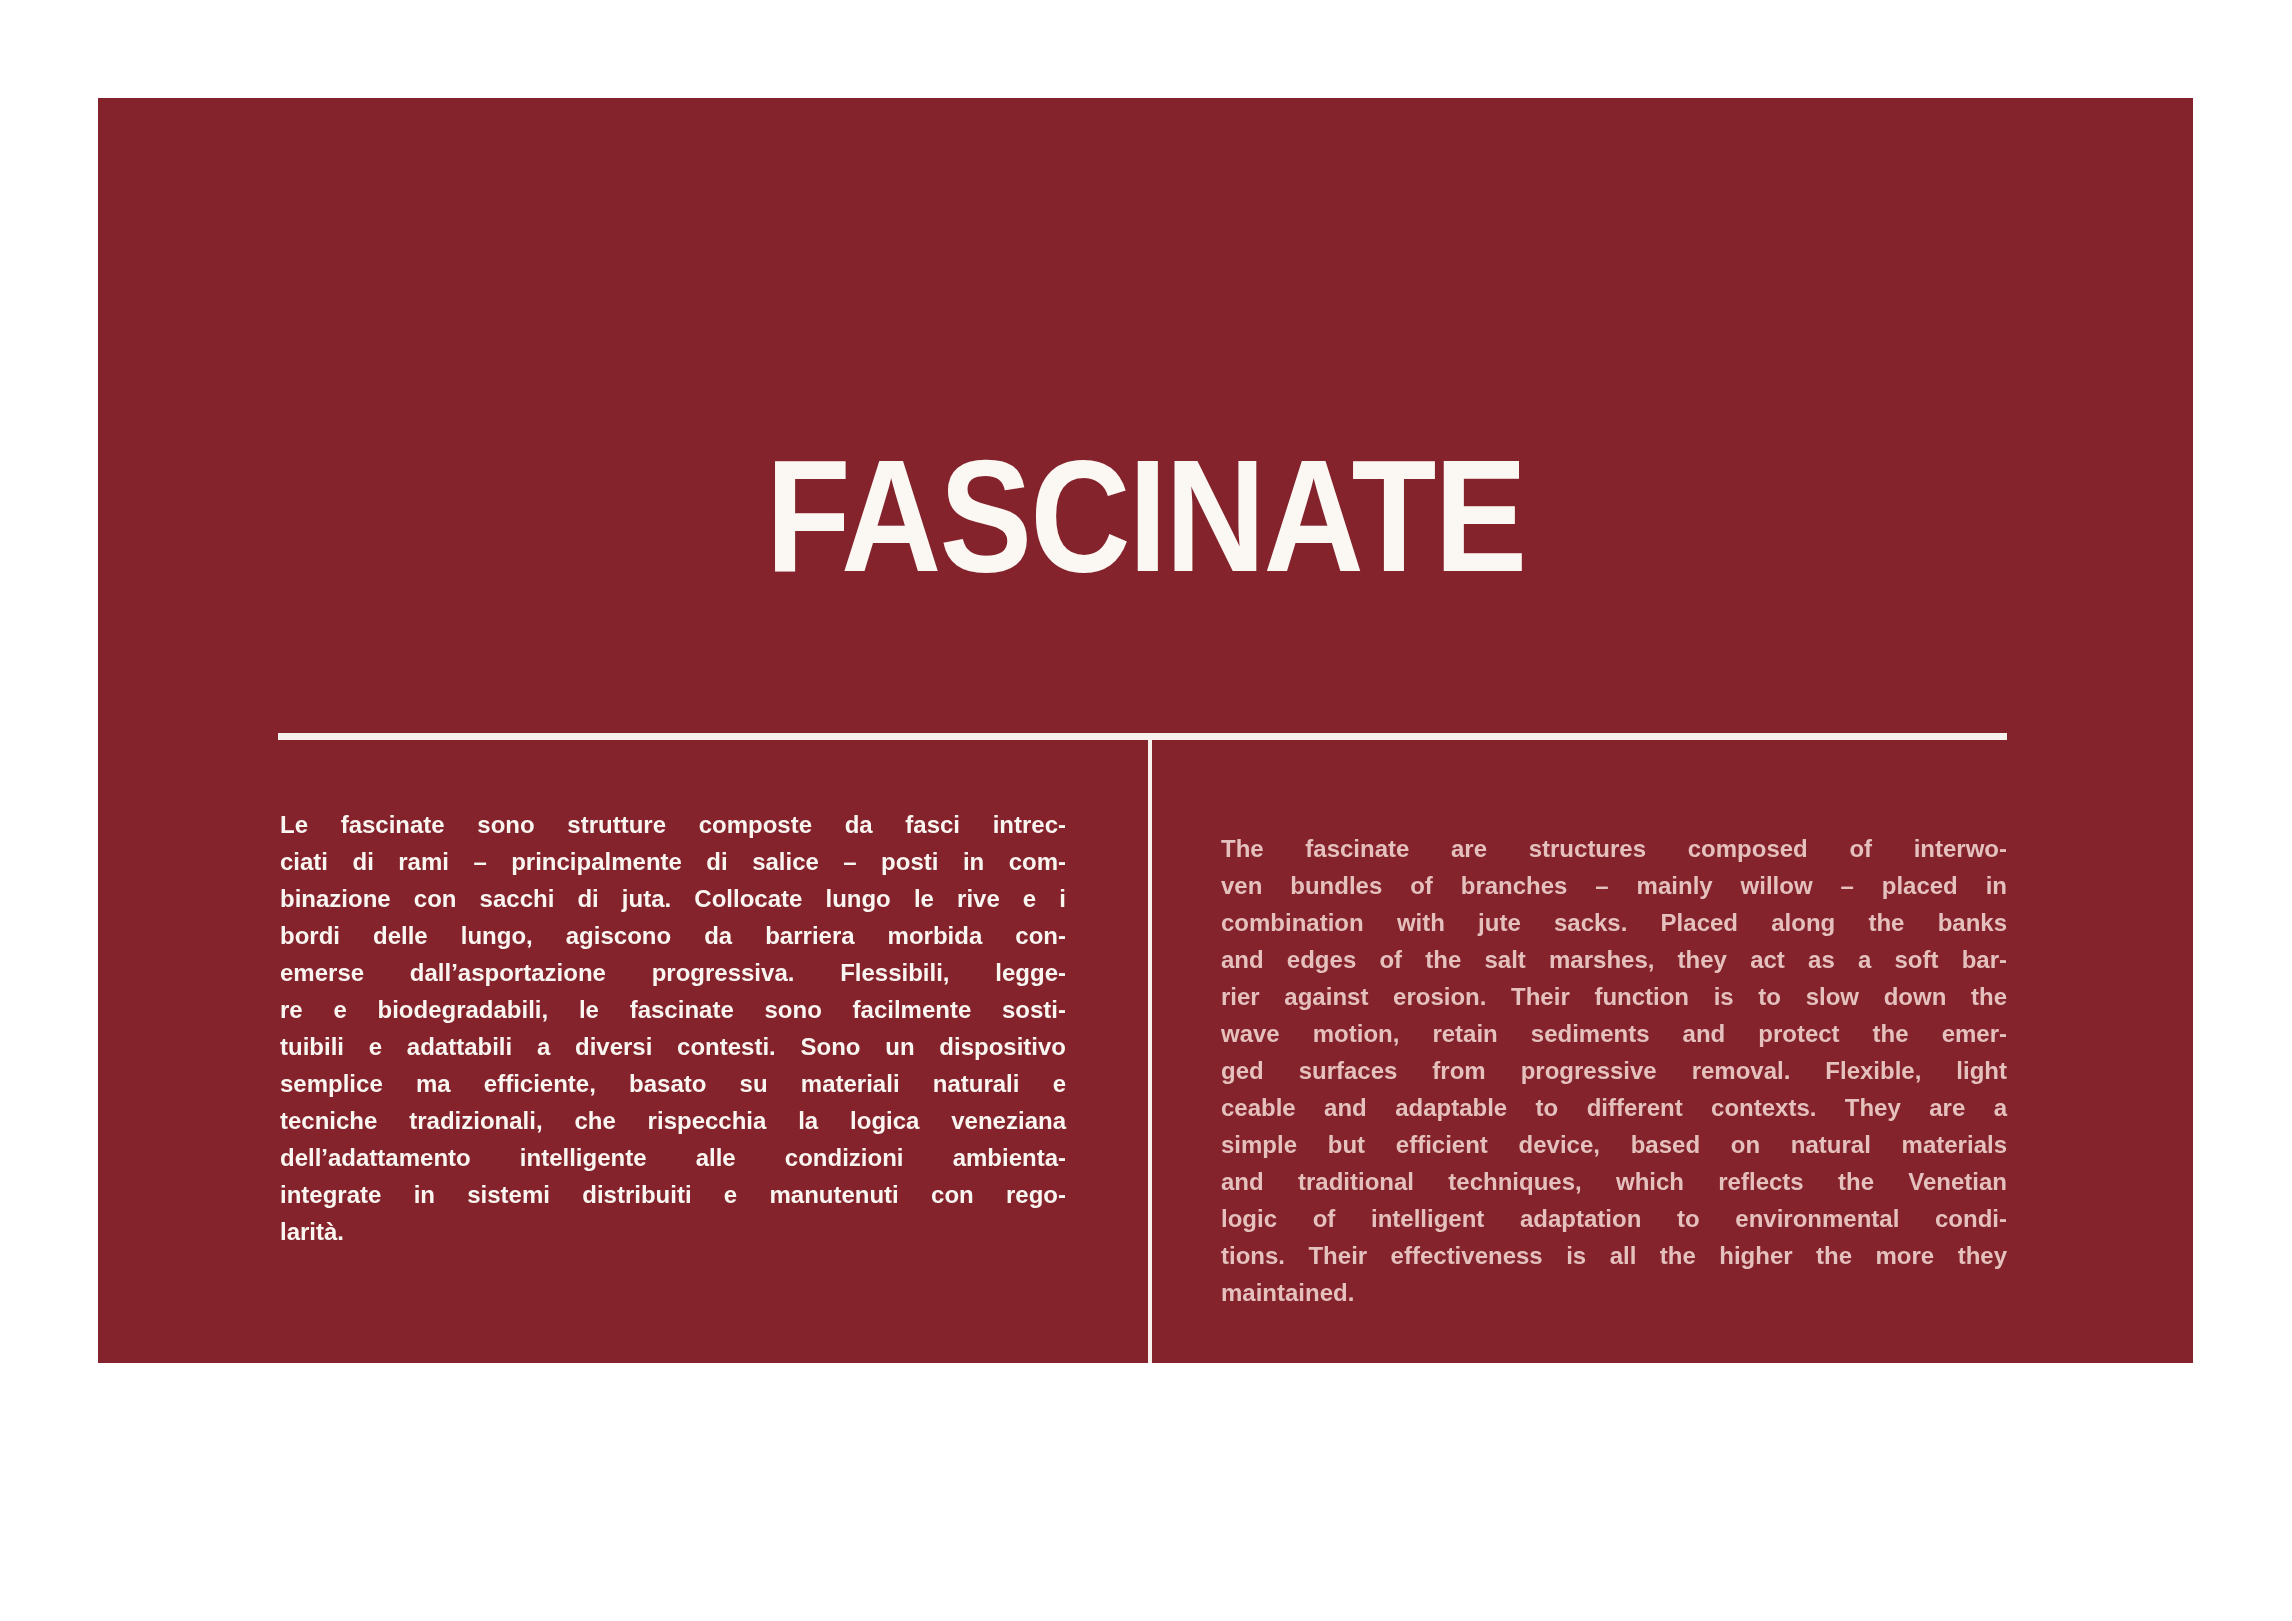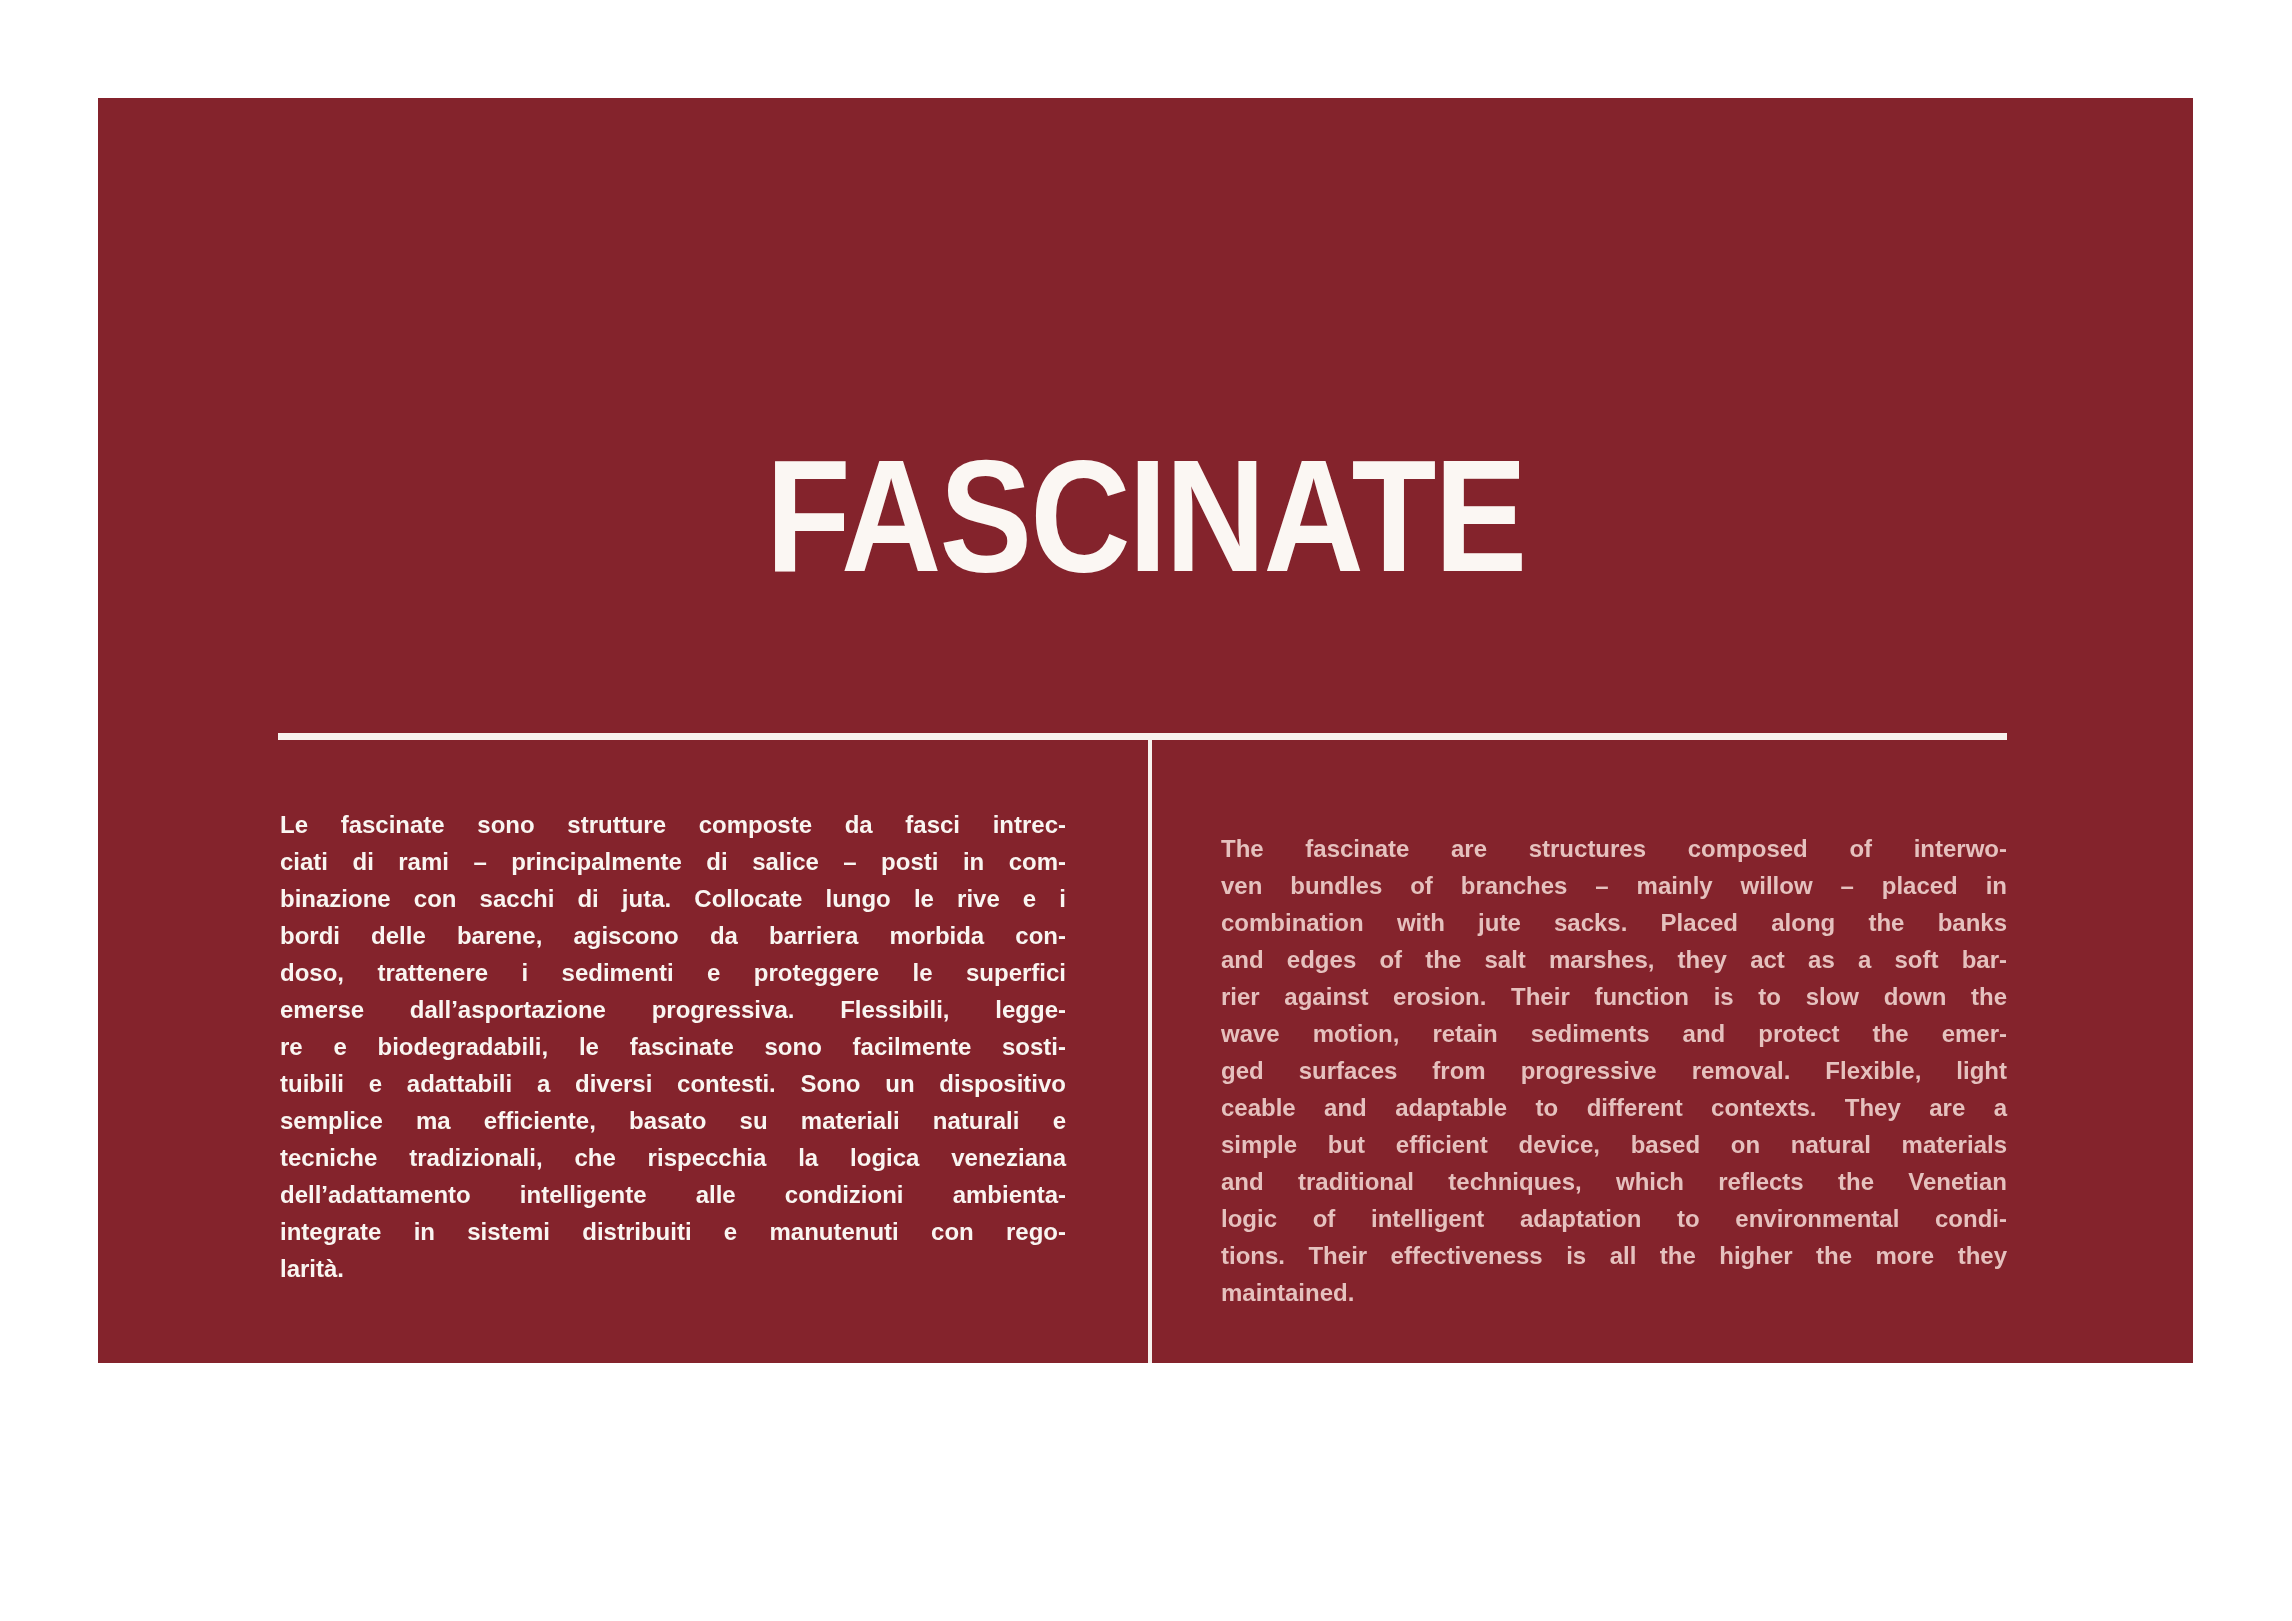--- a/index.html
+++ b/index.html
@@ -93,22 +93,21 @@
 
 <div class="page">
   <div class="panel">
     <h1 class="title">FASCINATE</h1>
     <div class="rule"></div>
     <div class="vdivider"></div>
     <div class="col col--it">
         <div class="text-line">Le fascinate sono strutture composte da fasci intrec-</div>
         <div class="text-line">ciati di rami – principalmente di salice – posti in com-</div>
         <div class="text-line">binazione con sacchi di juta. Collocate lungo le rive e i</div>
-        <div class="text-line">bordi delle barene, agiscono da barriera morbida con-</div>
-        <div class="text-line">doso, trattenere i sedimenti e proteggere le superfici</div>
+        <div class="text-line">bordi delle lungo, agiscono da barriera morbida con-</div>
         <div class="text-line">emerse dall’asportazione progressiva. Flessibili, legge-</div>
         <div class="text-line">re e biodegradabili, le fascinate sono facilmente sosti-</div>
         <div class="text-line">tuibili e adattabili a diversi contesti. Sono un dispositivo</div>
         <div class="text-line">semplice ma efficiente, basato su materiali naturali e</div>
         <div class="text-line">tecniche tradizionali, che rispecchia la logica veneziana</div>
         <div class="text-line">dell’adattamento intelligente alle condizioni ambienta-</div>
         <div class="text-line">integrate in sistemi distribuiti e manutenuti con rego-</div>
         <div class="text-line text-line--last">larità.</div>
       </div>
     <div class="col col--en">

